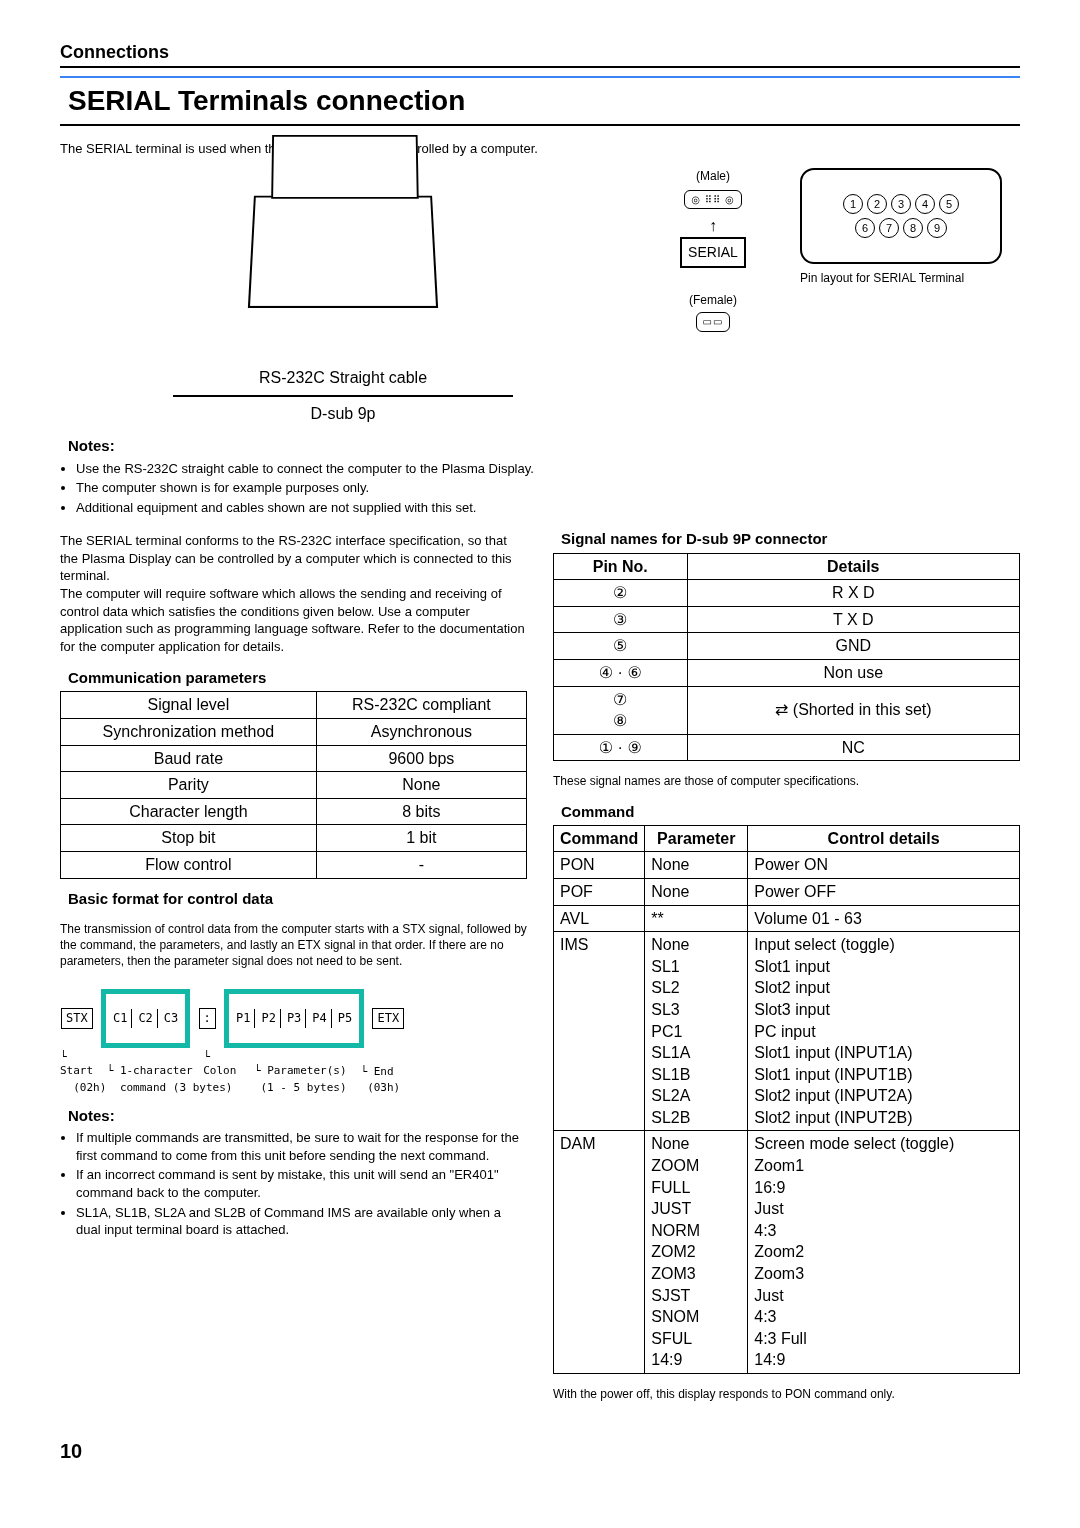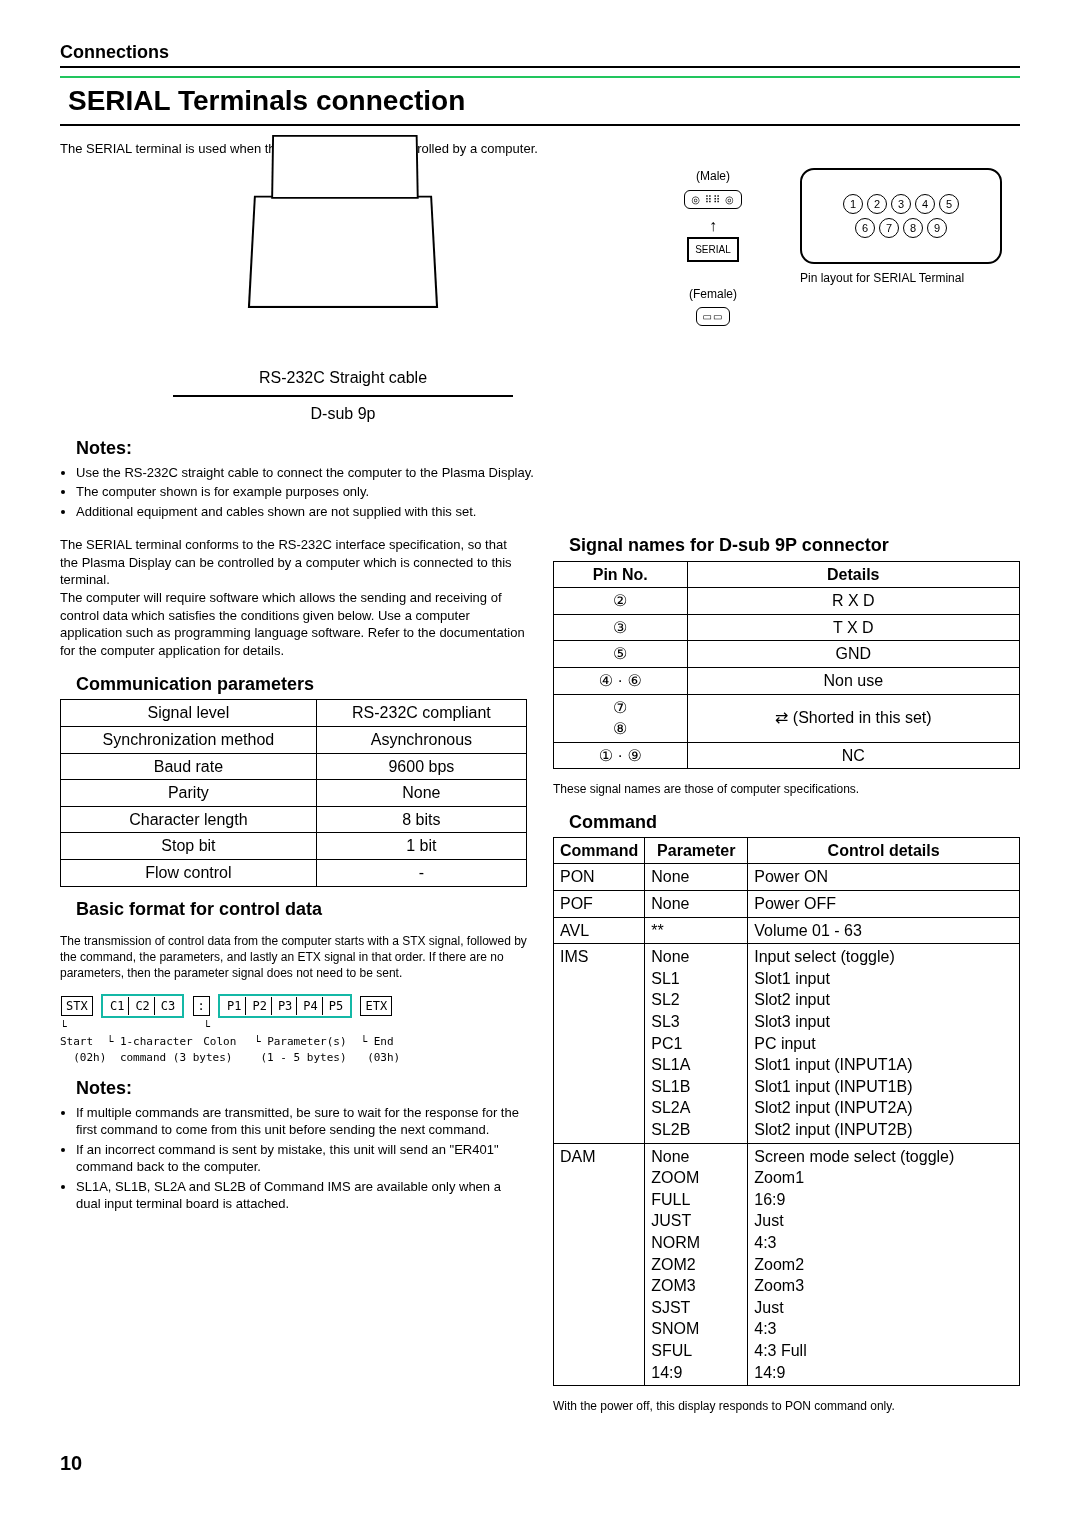--- a/index.html
+++ b/index.html
@@ -14,21 +14,21 @@
   .section-head {
     font-size: 18px;
     font-weight: bold;
     border-bottom: 2px solid #000;
     padding-bottom: 2px;
     margin-bottom: 8px;
   }
   .page-title {
     font-size: 28px;
     font-weight: bold;
-    border-top: 2px solid #22c55e;
+    border-top: 2px solid #3b82f6;
     border-bottom: 2px solid #000;
     padding: 4px 8px;
     margin: 6px 0 14px 0;
   }
   .intro { margin: 6px 0 10px 0; }
   .diagram-row {
     display: flex;
     gap: 12px;
     align-items: flex-start;
     margin-bottom: 12px;
@@ -44,34 +44,34 @@
     border:2px solid #000; background:#fff; transform: perspective(300px) rotateX(-6deg);
   }
   .pinbox {
     border: 2px solid #000; border-radius: 14px; padding: 24px 14px;
     text-align:center; font-size:14px; width:170px;
   }
   .pinbox .row1 { margin-bottom:4px; }
   .circ { display:inline-block; width:18px; height:18px; border:1.4px solid #000; border-radius:50%;
     line-height:18px; font-size:11px; text-align:center; margin:0 2px;}
   .conn-box {
-    border:2px solid #000; padding:4px 6px; font-size:10px; display:inline-block;
-  }
-  h4 { margin: 10px 0 3px 16px; font-size: 18px; }
+    border:2px solid #000; padding:4px 6px; font-size:14px; display:inline-block;
+  }
+  h4 { margin: 10px 0 3px 8px; font-size: 15px; }
   .two-col { display:flex; gap:26px; }
   .col { flex:1; }
   table { border-collapse: collapse; width:100%; font-size:16px; }
   th, td { border:1px solid #000; padding:2px 6px; text-align:center; }
   .left td:first-child { text-align:center; }
   .cmd-table td { text-align:left; vertical-align:top; }
   .cmd-table td:first-child { width:70px;}
   .cmd-table td:nth-child(2){ width:90px;}
   .format-boxes { font-family: monospace; font-size:12px; }
   .fb { display:inline-block; border:1px solid #000; padding:1px 4px; margin:0 1px;}
-  .fb-group { display:inline-block; border:2px solid #14b8a6; padding:1px 2px;}
+  .fb-group { display:inline-block; border:5px solid #14b8a6; padding:15px 2px;margin-top:8px;}
   .fb-group .fb{ border-left:none; border-top:none; border-bottom:none;}
   .fb-group .fb:last-child{border-right:none;}
   .labels { font-size:11px; margin-top:2px;}
   .notes li { margin-bottom:2px;}
   ul.notes { padding-left:16px; margin:3px 0;}
   .pagenum { font-size:20px; font-weight:bold; margin-top:24px;}
   .small { font-size:12px; }
   .center{text-align:center;}
   .serial-port {
     display:inline-block; border:1.5px solid #000; border-radius:6px; padding:2px 6px;

